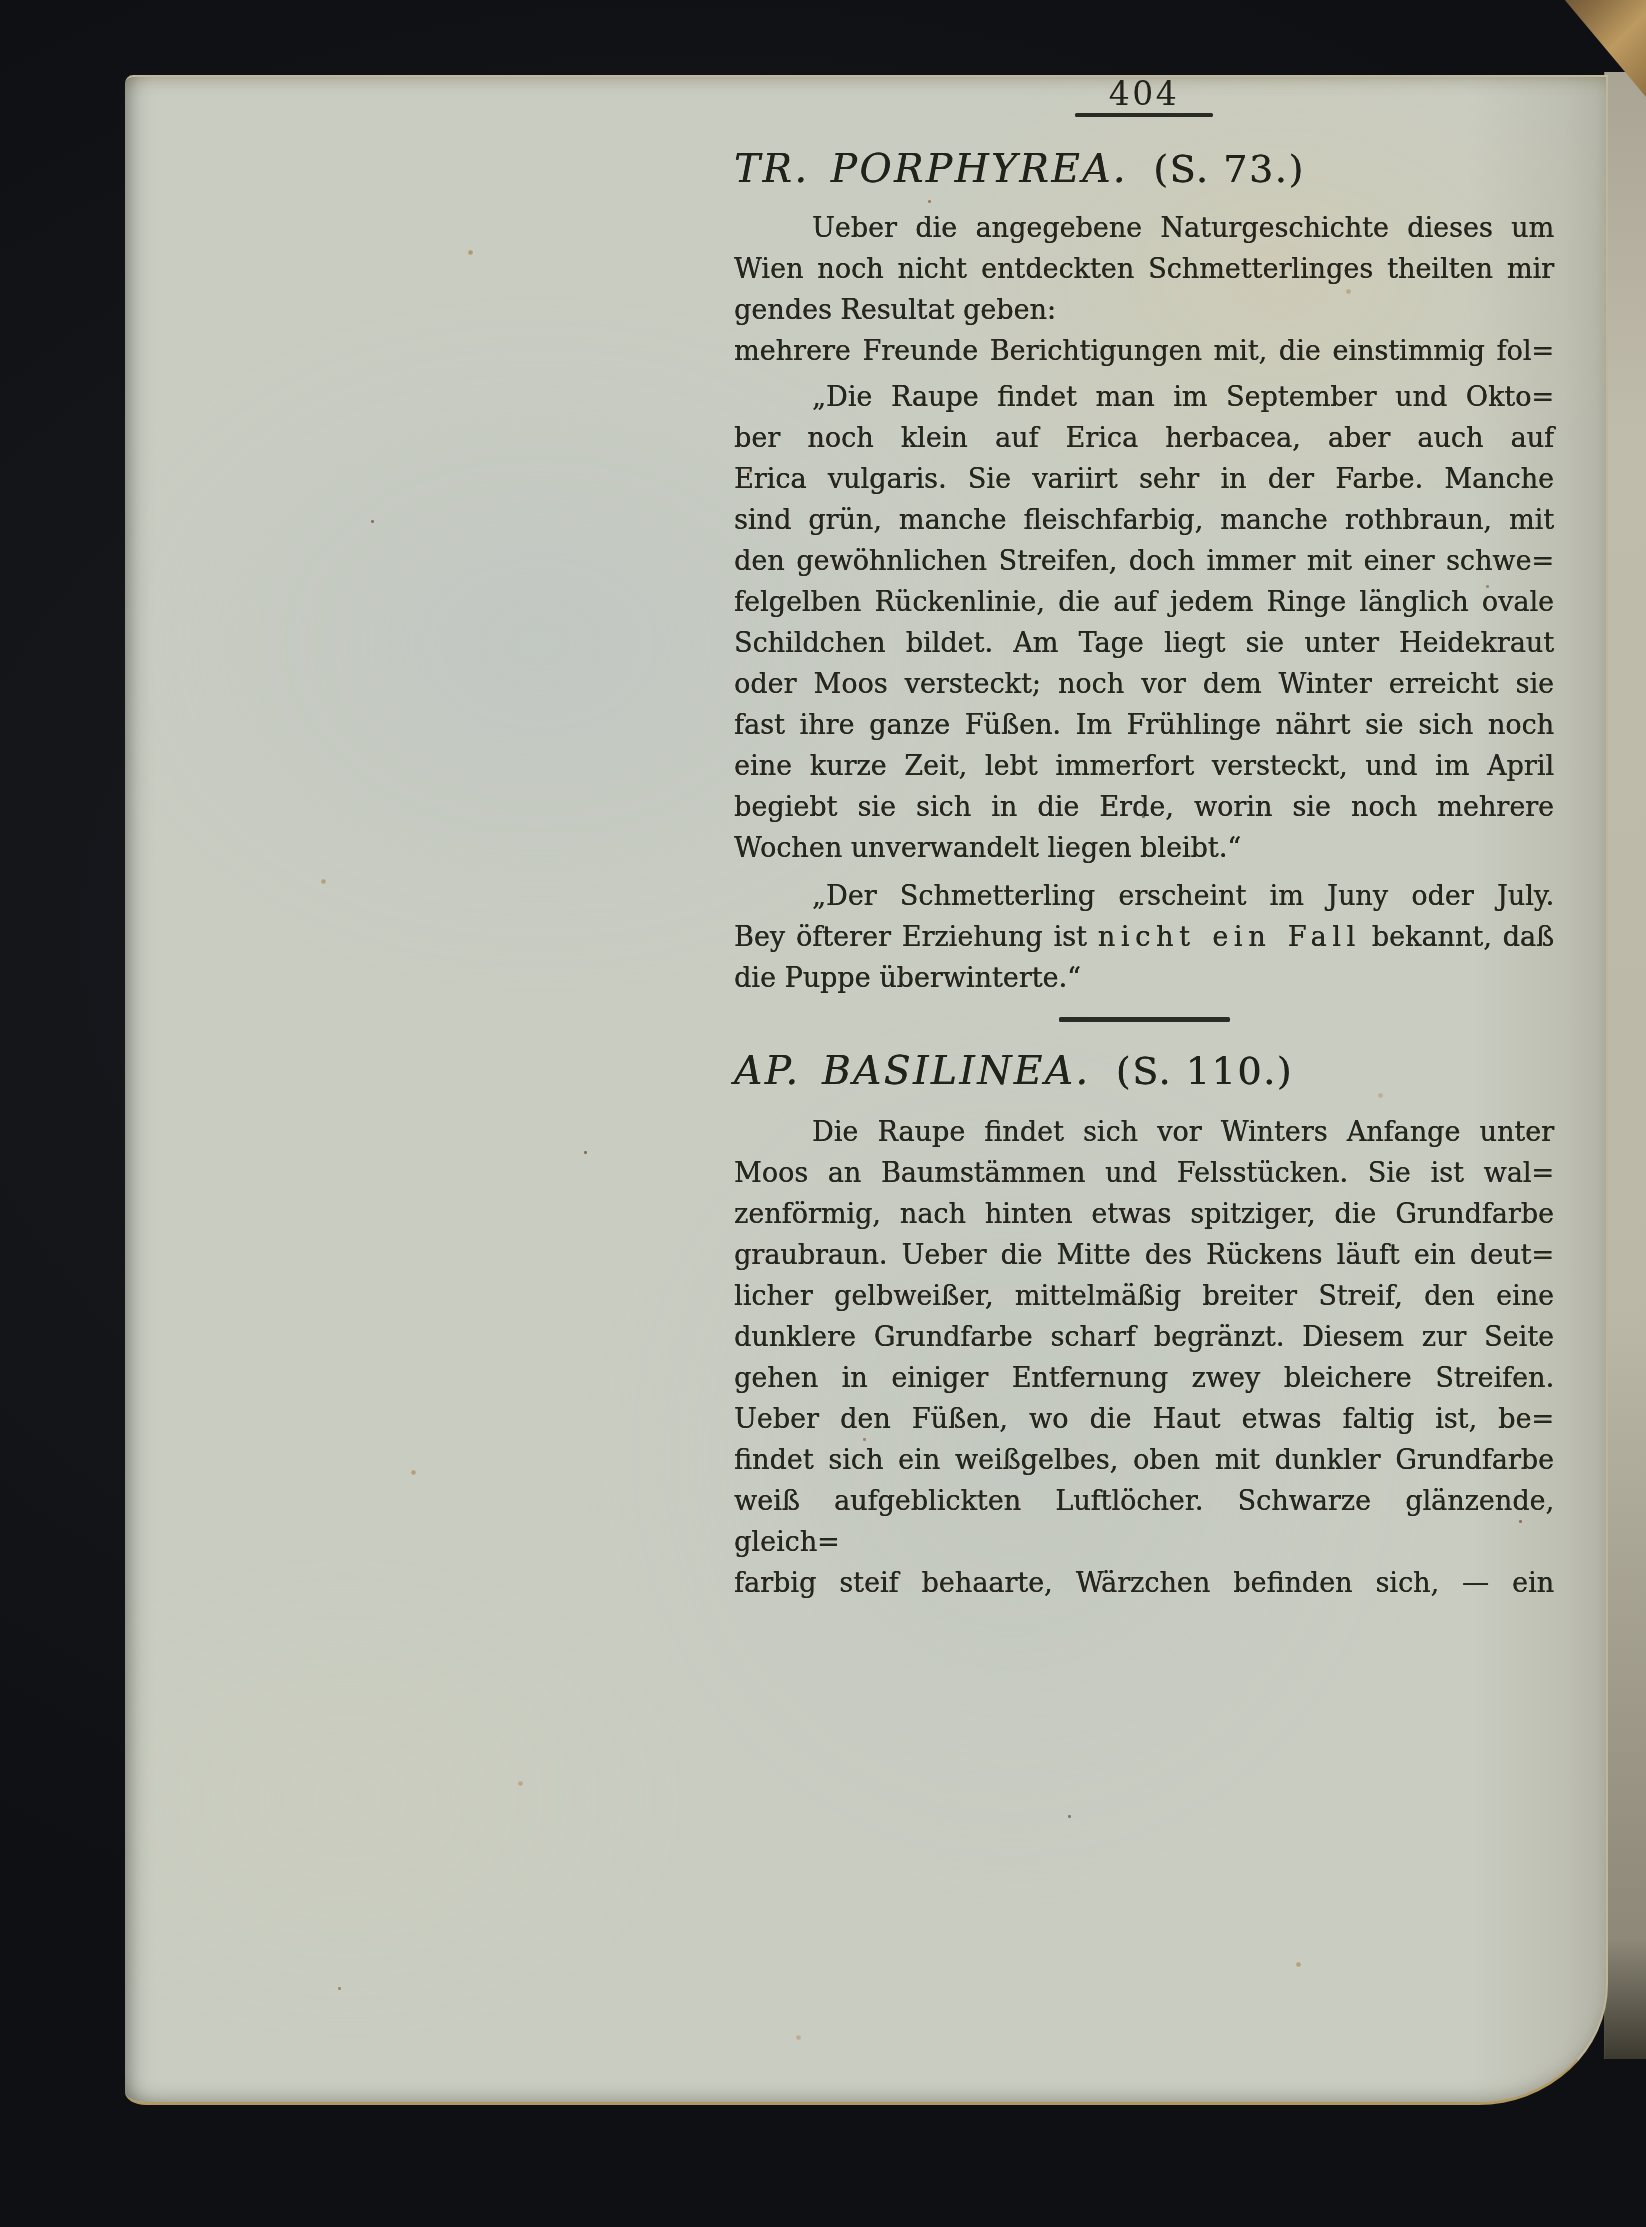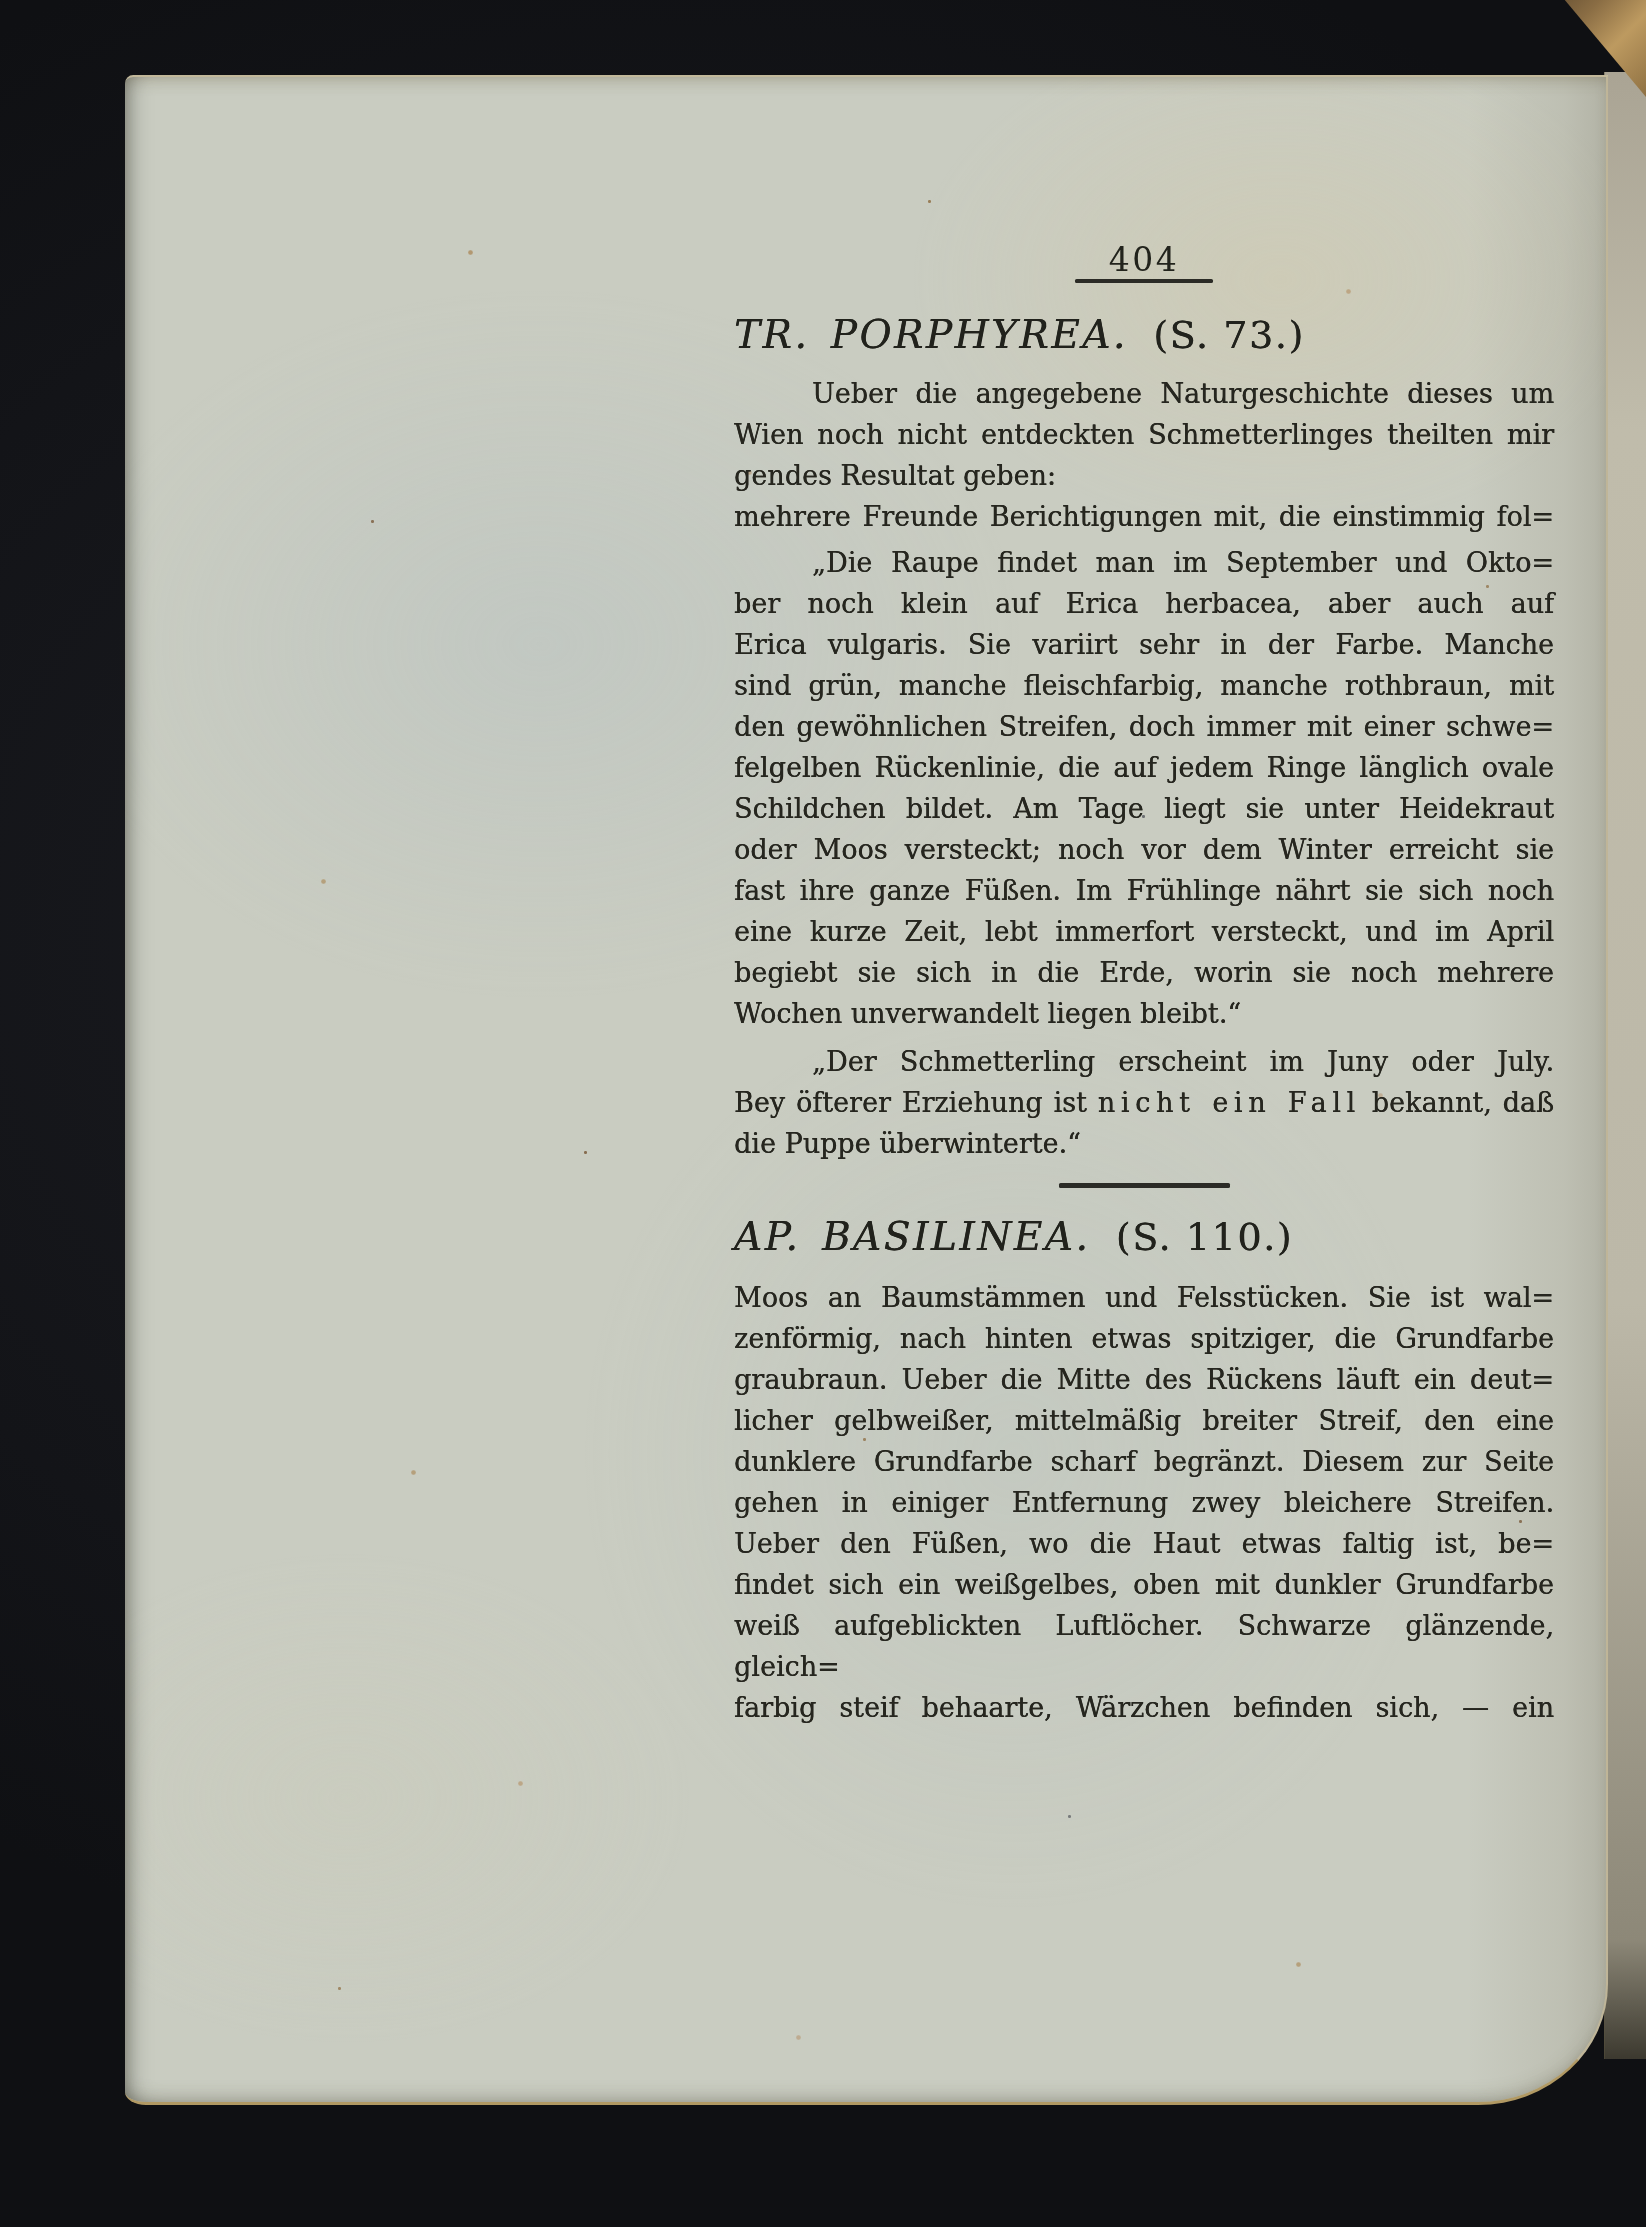--- a/index.html
+++ b/index.html
@@ -63,21 +63,21 @@
       287px 1394px 0 0.8px rgba(168,130,78,.6),  738px 1361px 0 0 rgba(141,107,63,.75),
       1394px 1443px 0 0 rgba(112,76,42,.7),    394px 1705px 0 0.8px rgba(178,142,96,.6),
       943px 1738px 0 0 rgba(85,88,94,.7),     1172px 1886px 0 0.8px rgba(168,130,78,.6),
       213px 1910px 0 0 rgba(141,107,63,.7),    672px 1959px 0 0.8px rgba(181,144,106,.55);
   }
 
   
   .text-col { position:absolute; left:609px; top:0; width:820px; z-index:5; color:#26261f; }
 
   .pagenum {
-    margin-top:166px; text-align:center;
+    text-align:center;
     font-size:33px; line-height:34px; letter-spacing:2.5px; color:#22231c;
   }
   .rule { background:#2b2b26; border-radius:1.6px; }
   .rule1 { width:138px; height:4.1px; margin:1.6px auto 0; }
   .rule2 { width:171px; height:4.9px; margin:19.7px auto 0; }
 
   .sec-heading {
     margin:29.5px 0 0; text-align:left; white-space:nowrap;
     font-size:39px; line-height:46px; color:#21221c;
     text-shadow:0.3px 0 0 currentColor;
@@ -150,20 +150,21 @@
         </div>
 
       <div class="rule rule2"></div>
 
       <div class="sec-heading second">
         <span class="name">AP. BASILINEA.</span>
         <span class="ref">(S. 110.)</span>
       </div>
 
       <div class="para pd">
+          <div class="line indent">Die Raupe findet sich vor Winters Anfange unter</div>
           <div class="line">Moos an Baumstämmen und Felsstücken. Sie ist wal=</div>
           <div class="line">zenförmig, nach hinten etwas spitziger, die Grundfarbe</div>
           <div class="line">graubraun. Ueber die Mitte des Rückens läuft ein deut=</div>
           <div class="line">licher gelbweißer, mittelmäßig breiter Streif, den eine</div>
           <div class="line">dunklere Grundfarbe scharf begränzt. Diesem zur Seite</div>
           <div class="line">gehen in einiger Entfernung zwey bleichere Streifen.</div>
           <div class="line">Ueber den Füßen, wo die Haut etwas faltig ist, be=</div>
           <div class="line">findet sich ein weißgelbes, oben mit dunkler Grundfarbe</div>
           <div class="line">weiß aufgeblickten Luftlöcher. Schwarze glänzende, gleich=</div>
           <div class="line">farbig steif behaarte, Wärzchen befinden sich, — ein</div>

